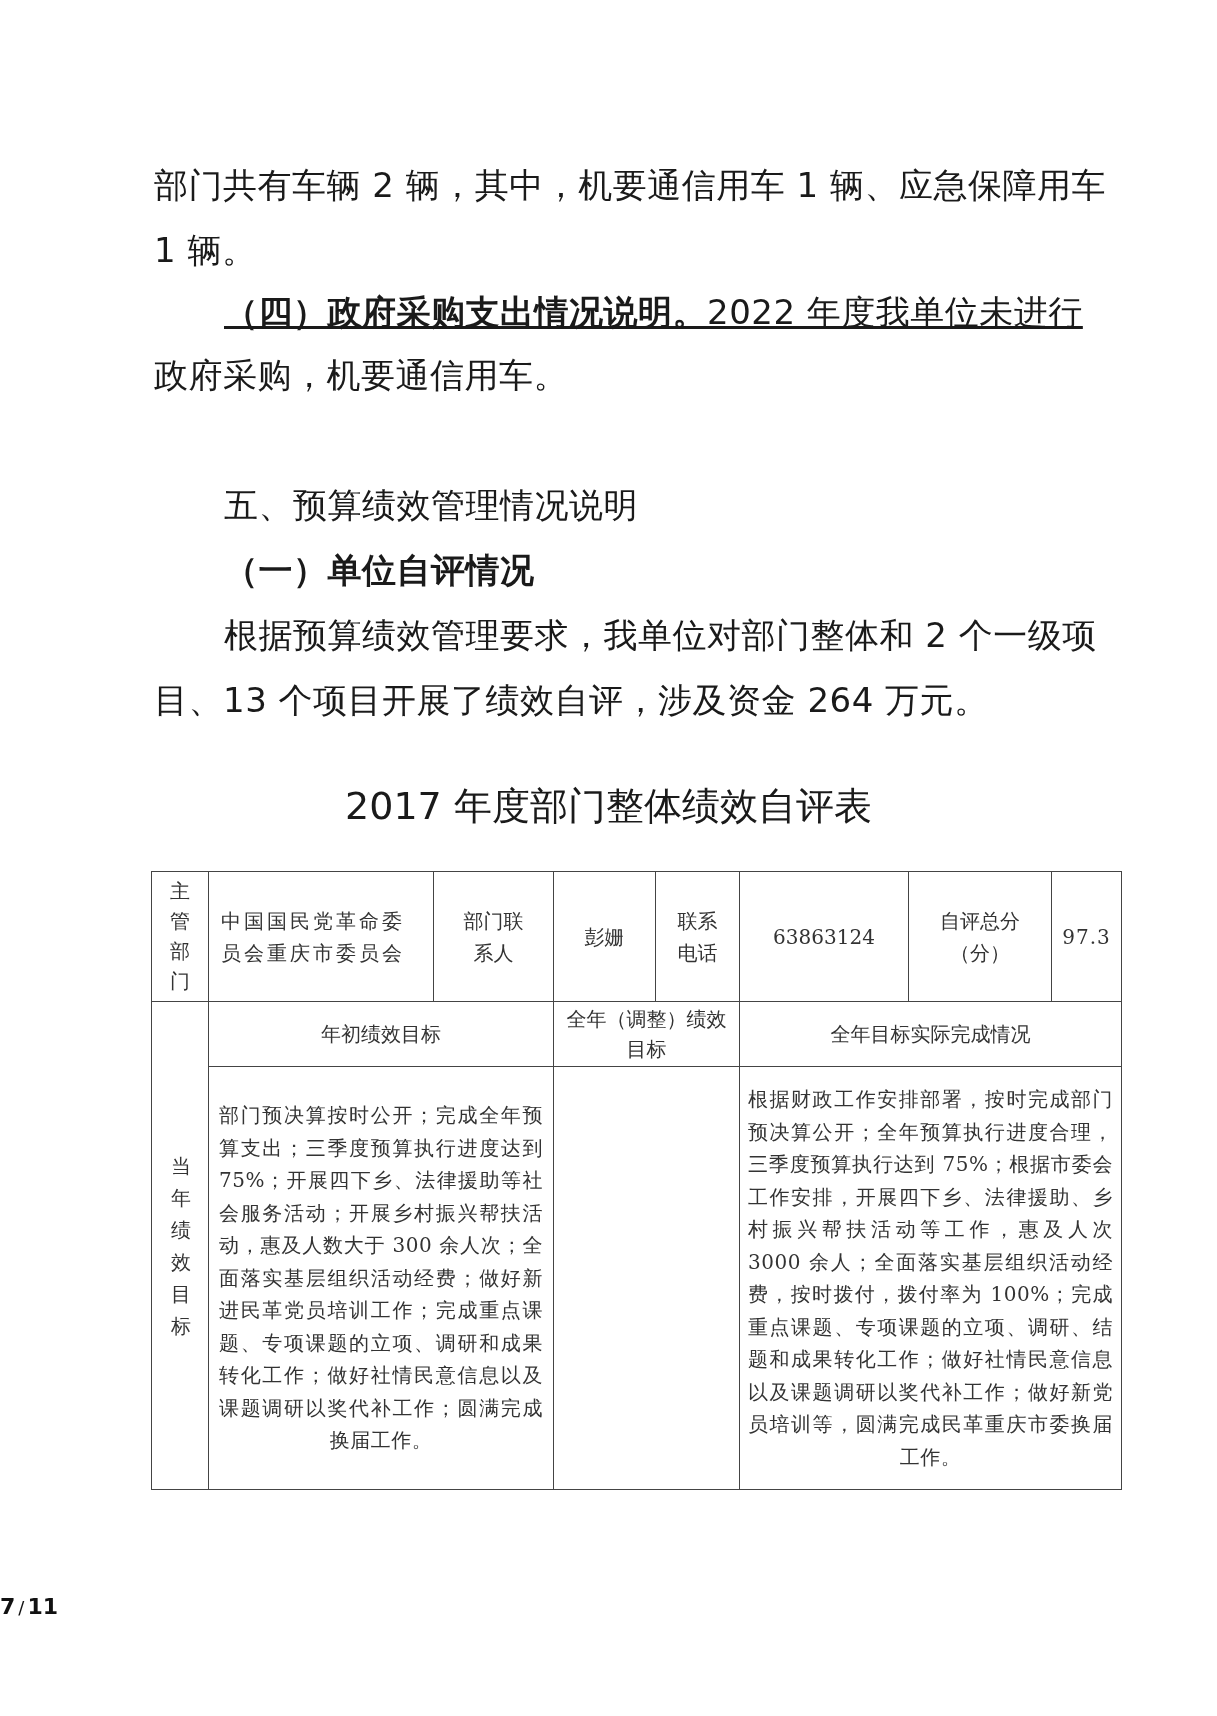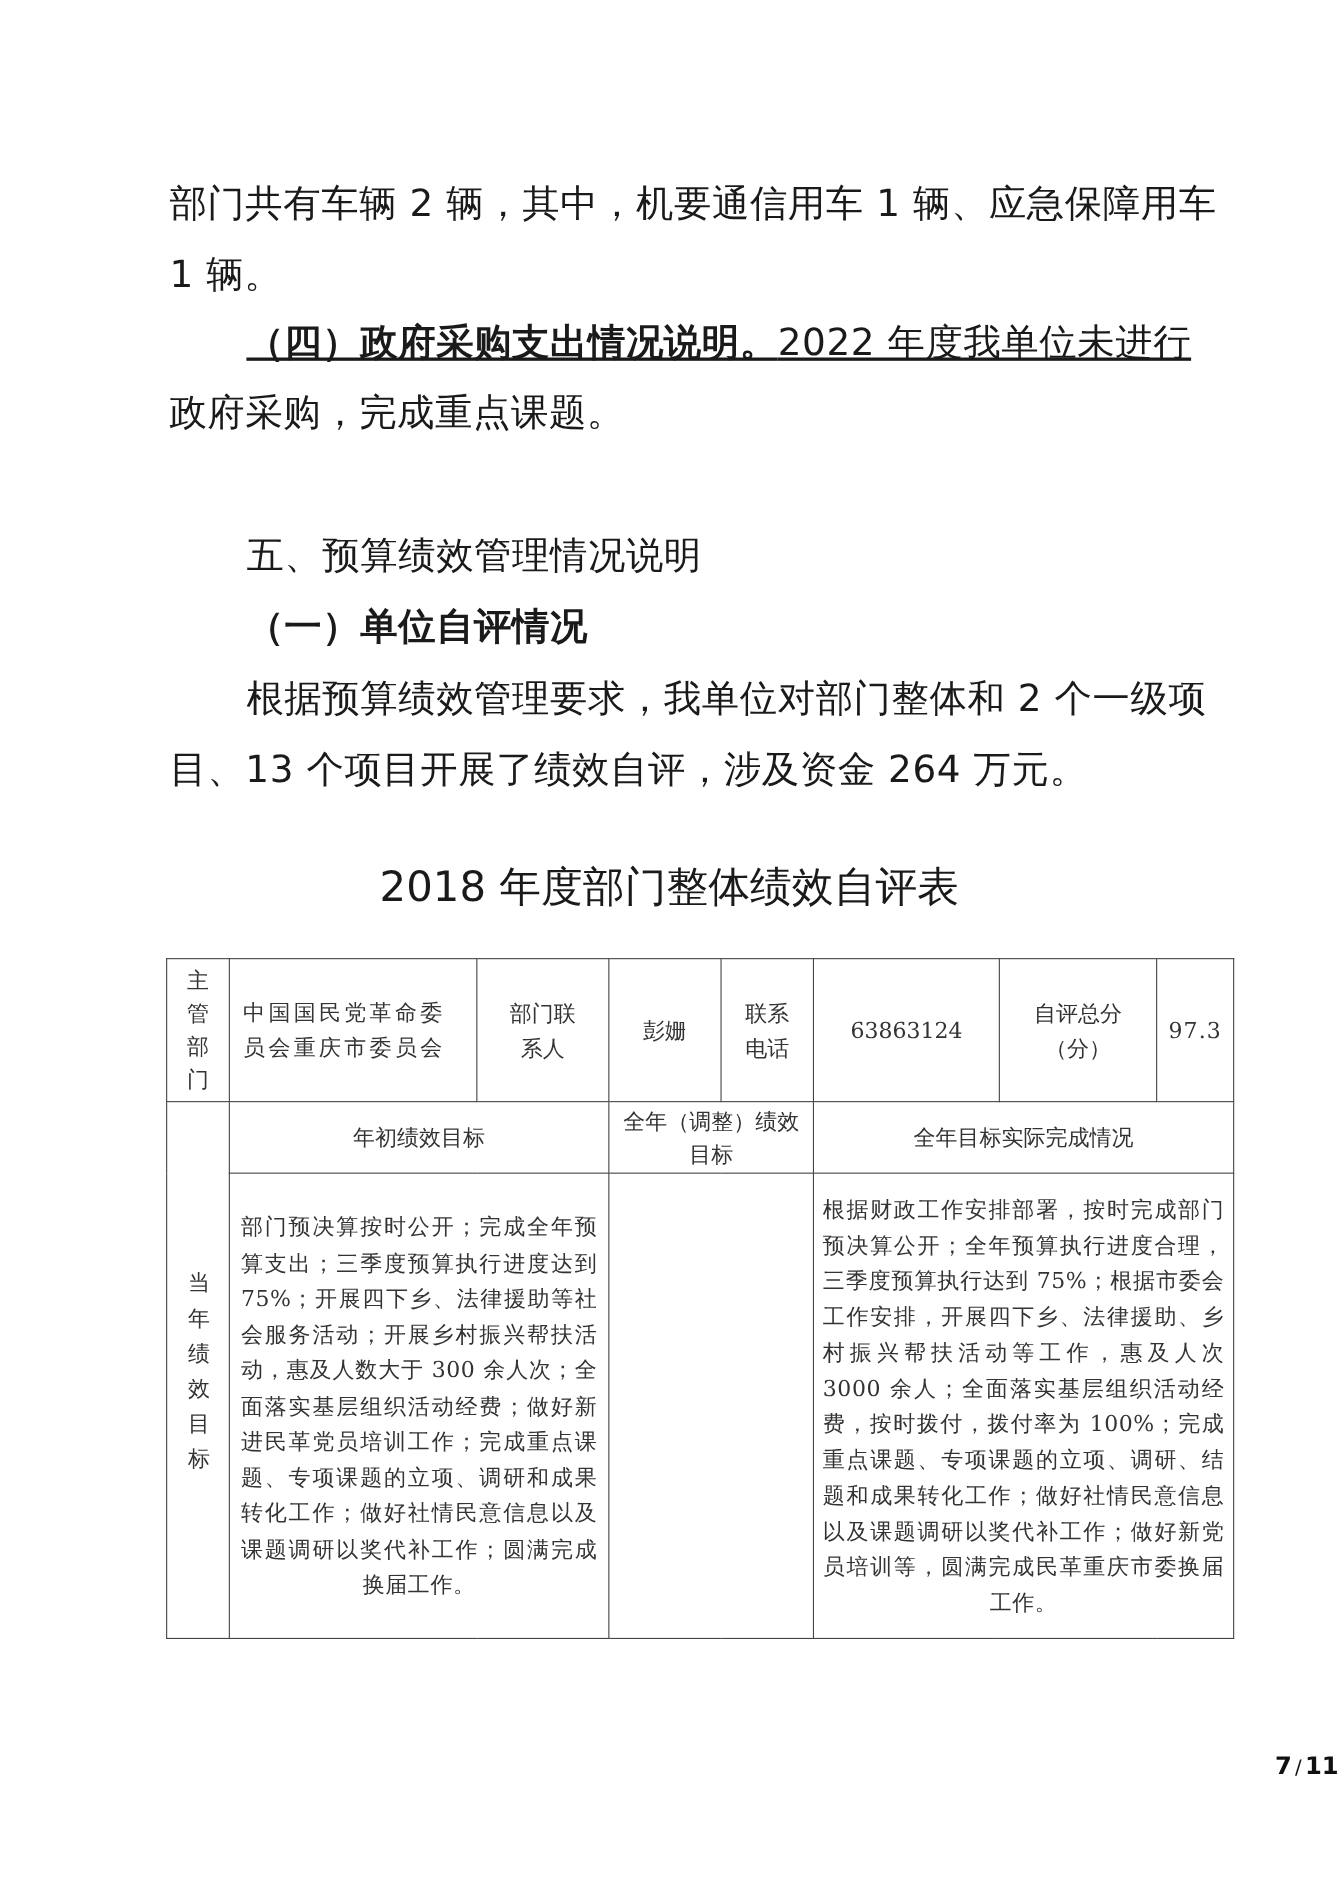--- a/index.html
+++ b/index.html
@@ -5,42 +5,42 @@
   html, body { margin: 0; padding: 0; background: #ffffff; }
   body { width: 1217px; height: 1716px; position: relative; overflow: hidden; color: #111; font-family: "DejaVu Sans", sans-serif; }
   .line { position: absolute; left: 154px; font-size: 34px; line-height: 40px; white-space: nowrap; letter-spacing: 0.5px; color: #1a1a1a; }
   .indent { left: 224px; }
   .bold { font-weight: bold; }
   .title { position: absolute; top: 784px; left: 0; width: 1217px; text-align: center; font-size: 38px; line-height: 44px; color: #1a1a1a; }
   table.perf { position: absolute; left: 151px; top: 840px; width: 970px; border-collapse: collapse; table-layout: fixed; font-family: "DejaVu Serif", serif; color: #333; font-size: 20px; margin-top: 31px; }
   table.perf td { border: 1.5px solid #444; text-align: center; vertical-align: middle; padding: 0 6px; line-height: 32px; }
   .vert { line-height: 32px; }
   .cell-text { display: block; text-align: justify; text-align-last: center; line-height: 32.5px; font-size: 20px; letter-spacing: 0.5px; }
-  .page-num { position: absolute; top: 1594px; left: 0; width: 1217px; text-align: right; font-family: "DejaVu Sans", sans-serif; font-weight: bold; font-size: 22px; color: #111; }
+  .page-num { position: absolute; top: 1594px; left: 0; width: 1217px; text-align: left; font-family: "DejaVu Sans", sans-serif; font-weight: bold; font-size: 22px; color: #111; }
   .page-num .slash { font-weight: normal; font-size: 18px; margin: 0 3px; }
 </style>
 </head>
 <body>
 
 <div>
 
   <div class="line" style="top:165px;">部门共有车辆 2 辆，其中，机要通信用车 1 辆、应急保障用车</div>
   <div class="line" style="top:230px;">1 辆。</div>
 
   <div class="line indent" style="top:292px;text-decoration:underline;">
     <span class="bold">（四）政府采购支出情况说明。</span><span>2022 年度我单位未进行</span>
   </div>
-  <div class="line" style="top:355px;">政府采购，完成重点课题。</div>
+  <div class="line" style="top:355px;">政府采购，机要通信用车。</div>
 
   <div class="line indent" style="top:485px;">五、预算绩效管理情况说明</div>
   <div class="line indent bold" style="top:550px;">（一）单位自评情况</div>
   <div class="line indent" style="top:615px;">根据预算绩效管理要求，我单位对部门整体和 2 个一级项</div>
   <div class="line" style="top:680px;text-align:right;">目、13 个项目开展了绩效自评，涉及资金 264 万元。</div>
 
-  <div class="title">2018 年度部门整体绩效自评表</div>
+  <div class="title">2017 年度部门整体绩效自评表</div>
 
   <table class="perf">
     <colgroup>
       <col style="width:57px">
       <col style="width:225px">
       <col style="width:120px">
       <col style="width:102px">
       <col style="width:84px">
       <col style="width:169px">
       <col style="width:143px">

